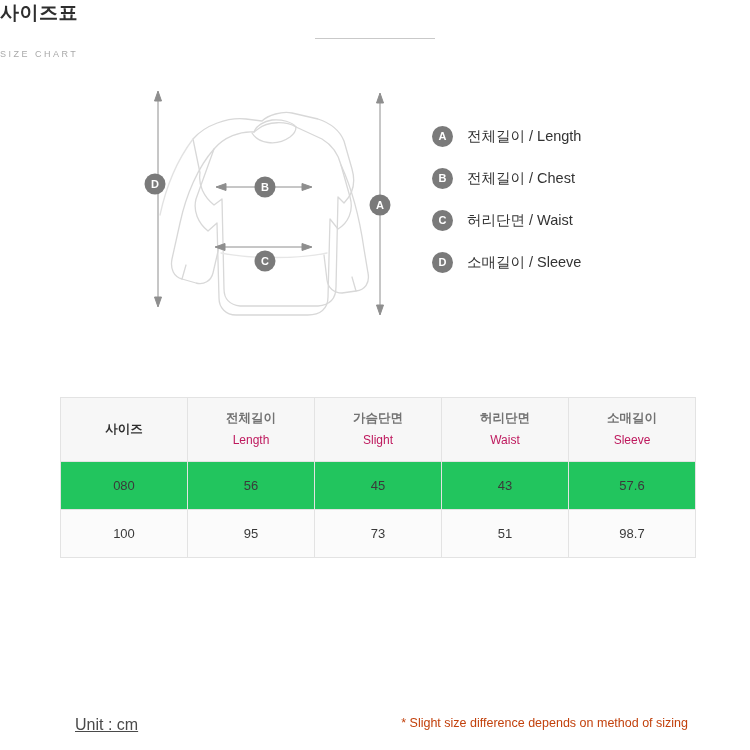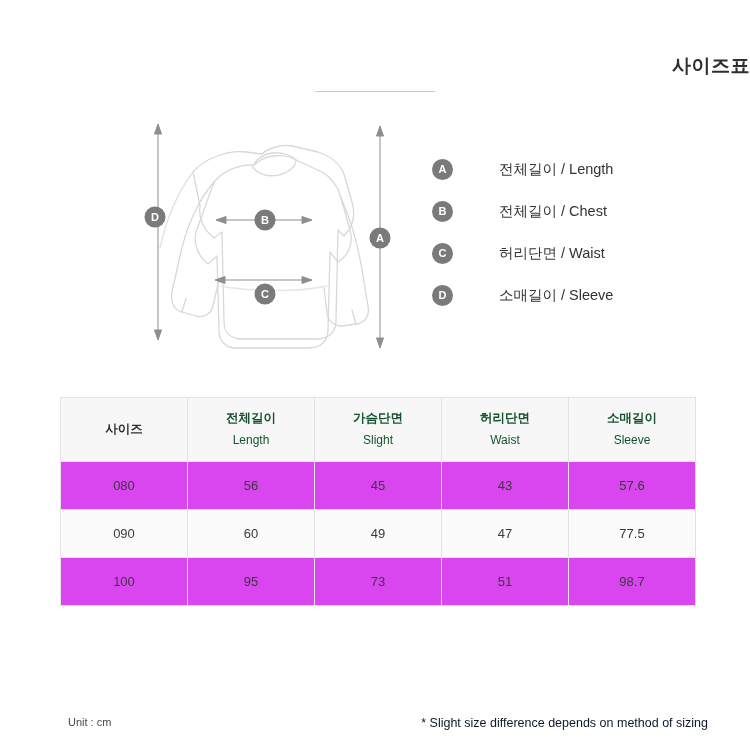--- a/index.html
+++ b/index.html
@@ -11,23 +11,21 @@
     height: 750px;
     background: #ffffff;
     font-family: "Liberation Sans", sans-serif;
     color: #3b3b3b;
     overflow: hidden;
     position: relative;
   }
 
   
   .header {
-    text-align: right;
-    padding-top: 22px;
-    margin-top: 31px;
+    text-align: left;
   }
   .header .title {
     font-size: 19px;
     font-weight: bold;
     color: #2e2e2e;
     letter-spacing: 0.5px;
   }
   .header .rule {
     width: 120px;
     height: 1px;
@@ -76,21 +74,20 @@
     font-weight: bold;
     display: flex;
     align-items: center;
     justify-content: center;
     margin-right: 14px;
     flex: none;
   }
   .legend-text {
     font-size: 14.5px;
     color: #333333;
-    margin-left: 32px;
   }
 
   
   .table-wrap {
     position: absolute;
     left: 60px;
     top: 365px;
     width: 630px;
     margin-top: 32px;
   }
@@ -107,73 +104,75 @@
   }
   table.size-table thead th {
     background: #f7f7f7;
     padding: 12px 0 14px 0;
     font-weight: normal;
   }
   .th-kr {
     display: block;
     font-size: 12.5px;
     font-weight: bold;
-    color: #14532d;
+    color: #737373;
     margin-bottom: 6px;
   }
   .th-en {
     display: block;
     font-size: 12px;
-    color: #14532d;
+    color: #be185d;
   }
   .th-single {
     font-size: 12.5px;
     font-weight: bold;
     color: #2f2f2f;
   }
   table.size-table tbody td {
     padding: 16px 0;
     font-size: 13px;
-    background: #d946ef;
+    background: #22c55e;
   }
   table.size-table tbody tr:nth-child(even) td {
     background: #fbfbfb;
   }
   td.size-col {
     font-size: 13px;
   }
 
   
   .footer {
     position: absolute;
     left: 0;
     top: 706px;
     width: 750px;
   }
   .footer .unit {
     position: absolute;
-    left: 68px;
+    left: 75px;
     top: 10px;
-    font-size: 11px;
+    font-size: 16px;
     color: #4a4a4a;
+    text-decoration: underline;
   }
   .footer .note {
     position: absolute;
-    right: 42px;
+    right: 62px;
     top: 10px;
     font-size: 12.5px;
-    color: #0f172a;
+    color: #c2410c;
   }
 </style>
 </head>
 <body>
 
 <div class="header">
   <div class="title">사이즈표</div>
   <div class="rule"></div>
+  <div class="subtitle">SIZE CHART</div>
 </div>
 
 <div class="diagram">
   <svg width="750" height="250" viewBox="0 0 750 250">
     <g fill="none" stroke="#d8d8d8" stroke-width="1.3" stroke-linejoin="round" stroke-linecap="round">
 
       <path d="M193 62 C 205 48, 228 40, 246 42 L 262 44 C 268 38, 282 34, 292 36
                L 318 42 C 330 46, 340 54, 344 64
                L 352 92 C 356 106, 352 118, 344 126
                L 338 120 L 336 210 C 336 222, 330 228, 318 229
@@ -288,27 +287,20 @@
     </thead>
     <tbody>
       <tr>
         <td class="size-col">080</td>
         <td>56</td>
         <td>45</td>
         <td>43</td>
         <td>57.6</td>
       </tr>
       <tr>
-        <td class="size-col">090</td>
-        <td>60</td>
-        <td>49</td>
-        <td>47</td>
-        <td>77.5</td>
-      </tr>
-      <tr>
         <td class="size-col">100</td>
         <td>95</td>
         <td>73</td>
         <td>51</td>
         <td>98.7</td>
       </tr>
     </tbody>
   </table>
 </div>
 

